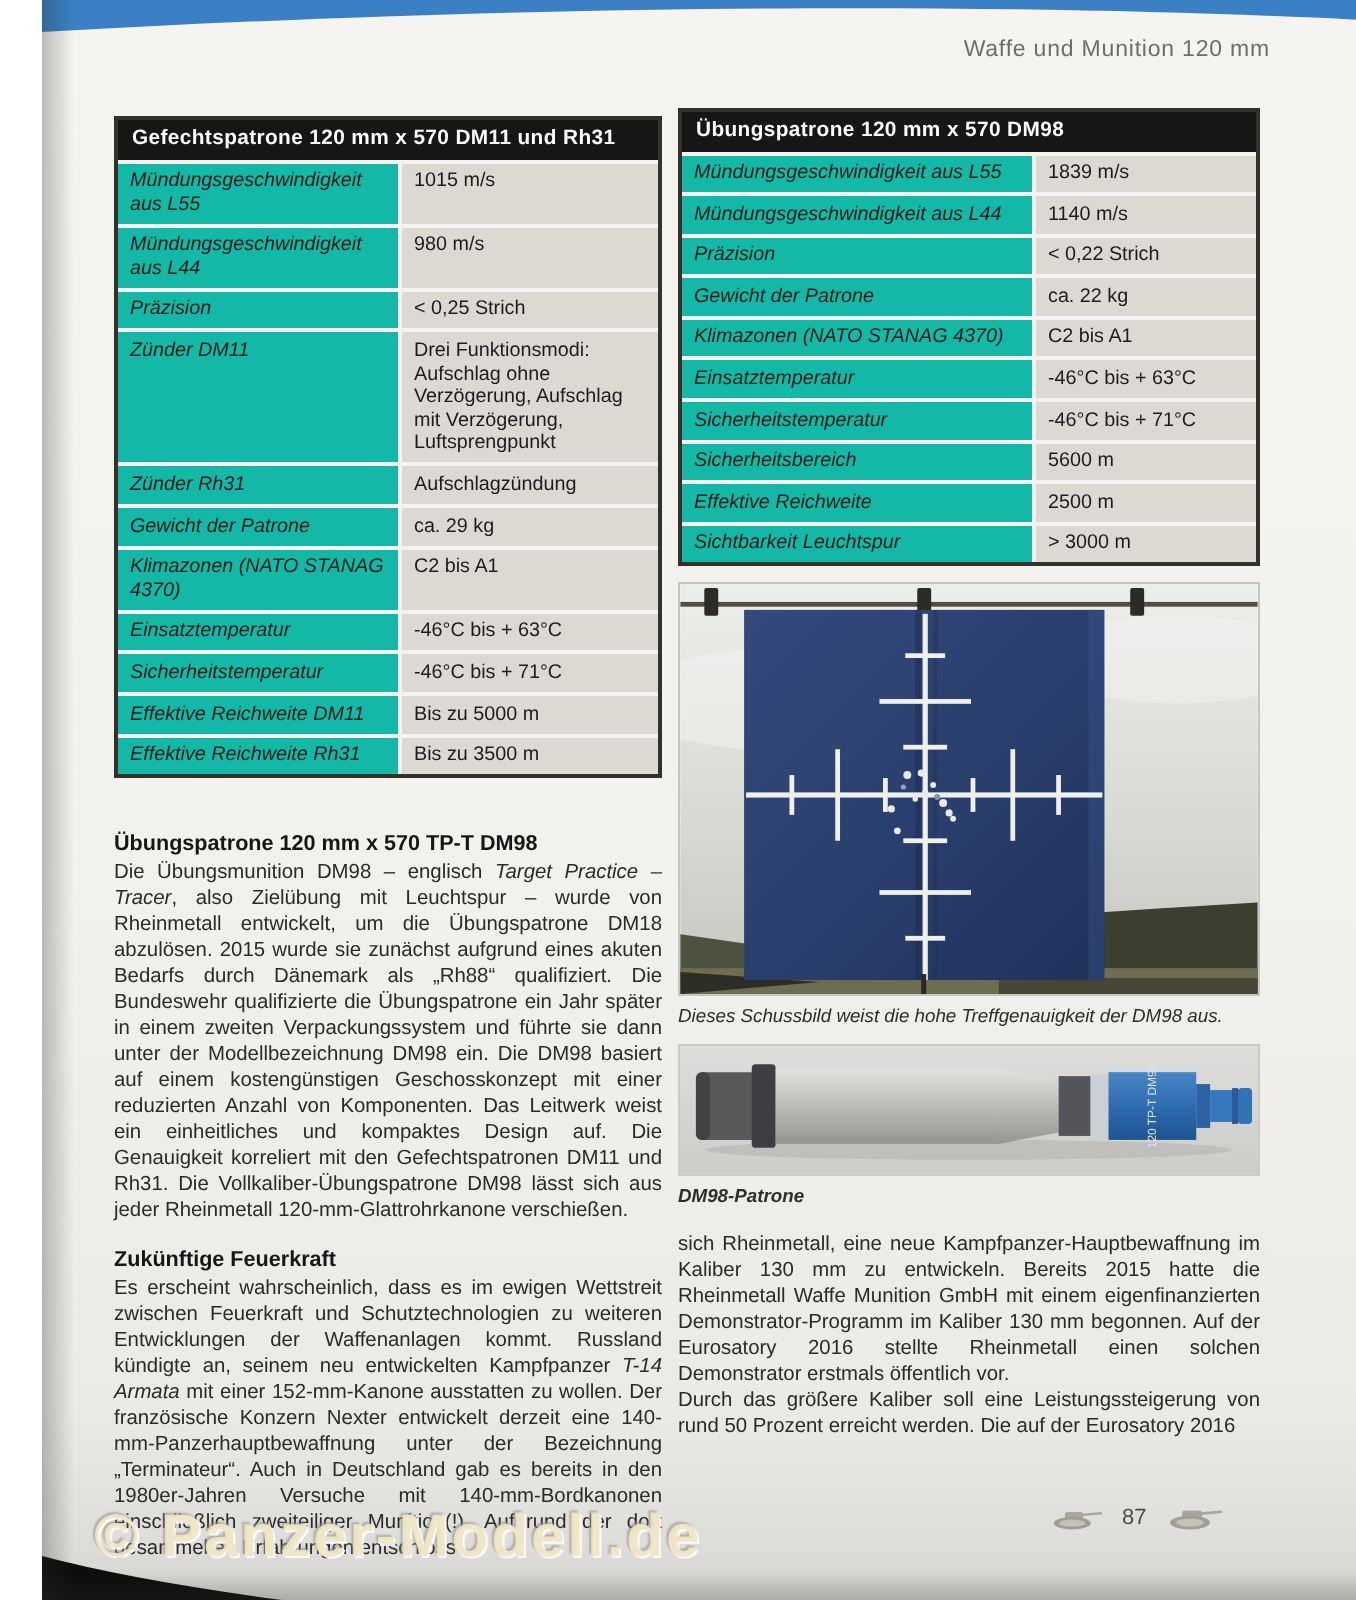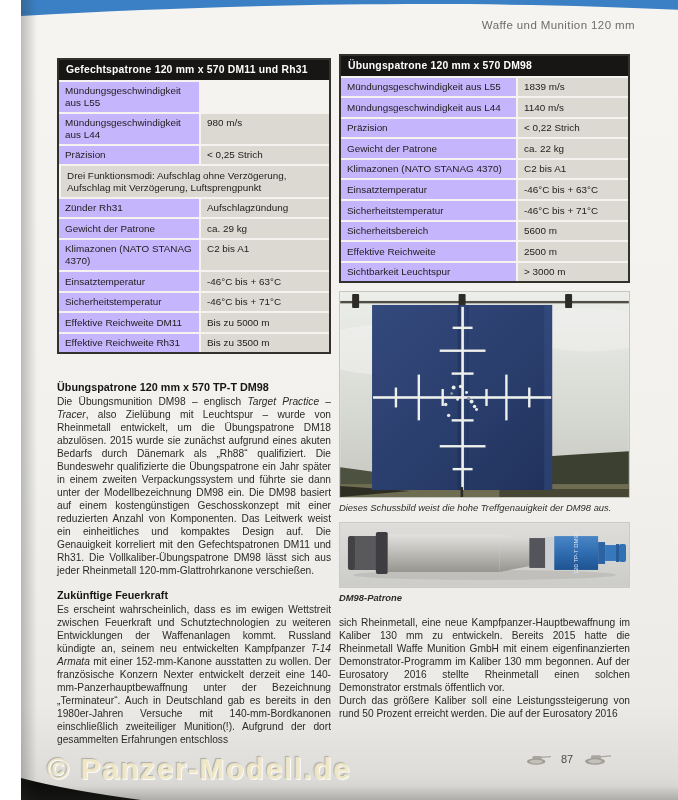--- a/index.html
+++ b/index.html
@@ -20,21 +20,21 @@
   
   .col{position:absolute;top:58px;}
   #col-left{left:36px;width:274px;}
   #col-right{left:318px;top:54px;width:291px;}
   
   .spec-table{border:2px solid #33312c;background:#f4f3ef;}
   .spec-title{background:#171614;color:#fdfdfb;font-weight:bold;font-size:10.4px;
               padding:4px 7px 4.5px 7px;letter-spacing:.2px;}
   .trow{display:flex;margin-top:2px;}
   .tlabel,.tvalue{font-size:9.9px;line-height:11.6px;color:#1d1c1a;padding:3.5px 6px;}
-  .tlabel{background:#c4b5fd;}
+  .tlabel{background:#14b8a6;font-style:italic;}
   .tvalue{background:#dcd9d2;border-left:2px solid #f4f3ef;}
   #tableL .tlabel{width:128px;}  #tableL .tvalue{flex:1;}
   #tableR .tlabel{width:163px;}  #tableR .tvalue{flex:1;}
   
   .sec-head{font-size:10.8px;font-weight:bold;color:#161616;margin:0 0 2px 0;}
   .bodytext{font-size:10.2px;line-height:13px;color:#2b2a28;text-align:justify;margin:0;}
   .bodytext em{font-style:italic;}
   .gap-28{height:27px;} .gap-12{height:12px;}
   
   .photo{border:1px solid #c6c5c0;display:block;}
@@ -59,30 +59,32 @@
     <path d="M0,0 H678 V11 C520,2 280,0 0,16 Z" fill="#3b80c4"></path>
   </svg>
 
   <div class="runhead">Waffe und Munition 120 mm</div>
 
   <div class="col" id="col-left">
     <div class="spec-table" id="tableL">
       <div class="spec-title">Gefechtspatrone 120 mm x 570 DM11 und Rh31</div>
       <div class="trow">
           <div class="tlabel">Mündungsgeschwindigkeit aus L55</div>
+          <div class="tvalue">1015 m/s</div>
         </div>
       <div class="trow">
           <div class="tlabel">Mündungsgeschwindigkeit aus L44</div>
           <div class="tvalue">980 m/s</div>
         </div>
       <div class="trow">
           <div class="tlabel">Präzision</div>
           <div class="tvalue">&lt; 0,25 Strich</div>
         </div>
       <div class="trow">
+          <div class="tlabel">Zünder DM11</div>
           <div class="tvalue">Drei Funktionsmodi: Aufschlag ohne Verzögerung, Aufschlag mit Verzögerung, Luftsprengpunkt</div>
         </div>
       <div class="trow">
           <div class="tlabel">Zünder Rh31</div>
           <div class="tvalue">Aufschlagzündung</div>
         </div>
       <div class="trow">
           <div class="tlabel">Gewicht der Patrone</div>
           <div class="tvalue">ca. 29 kg</div>
         </div>

